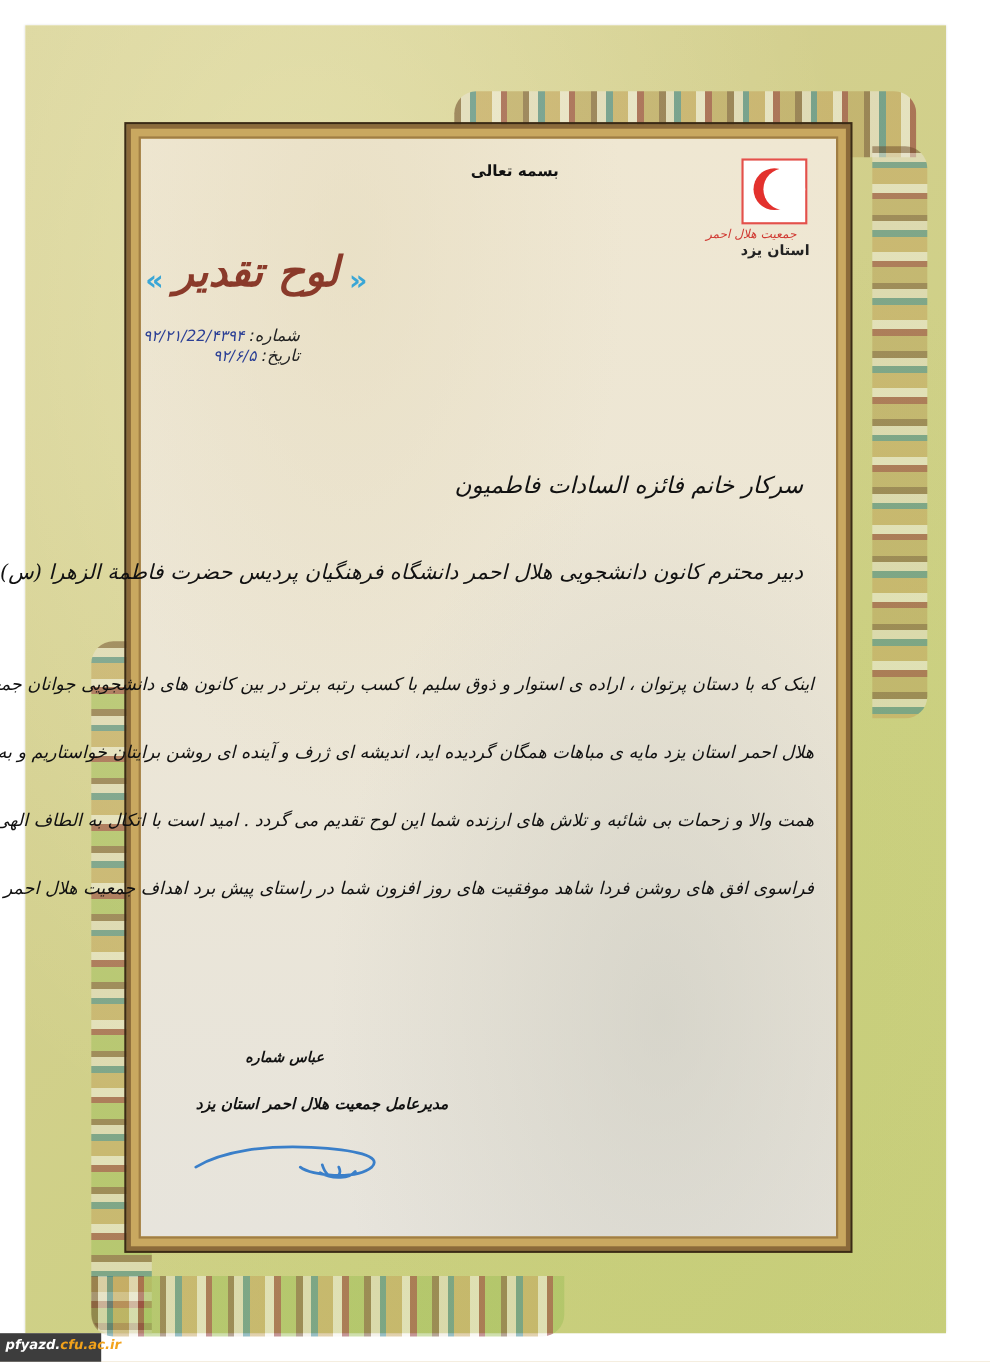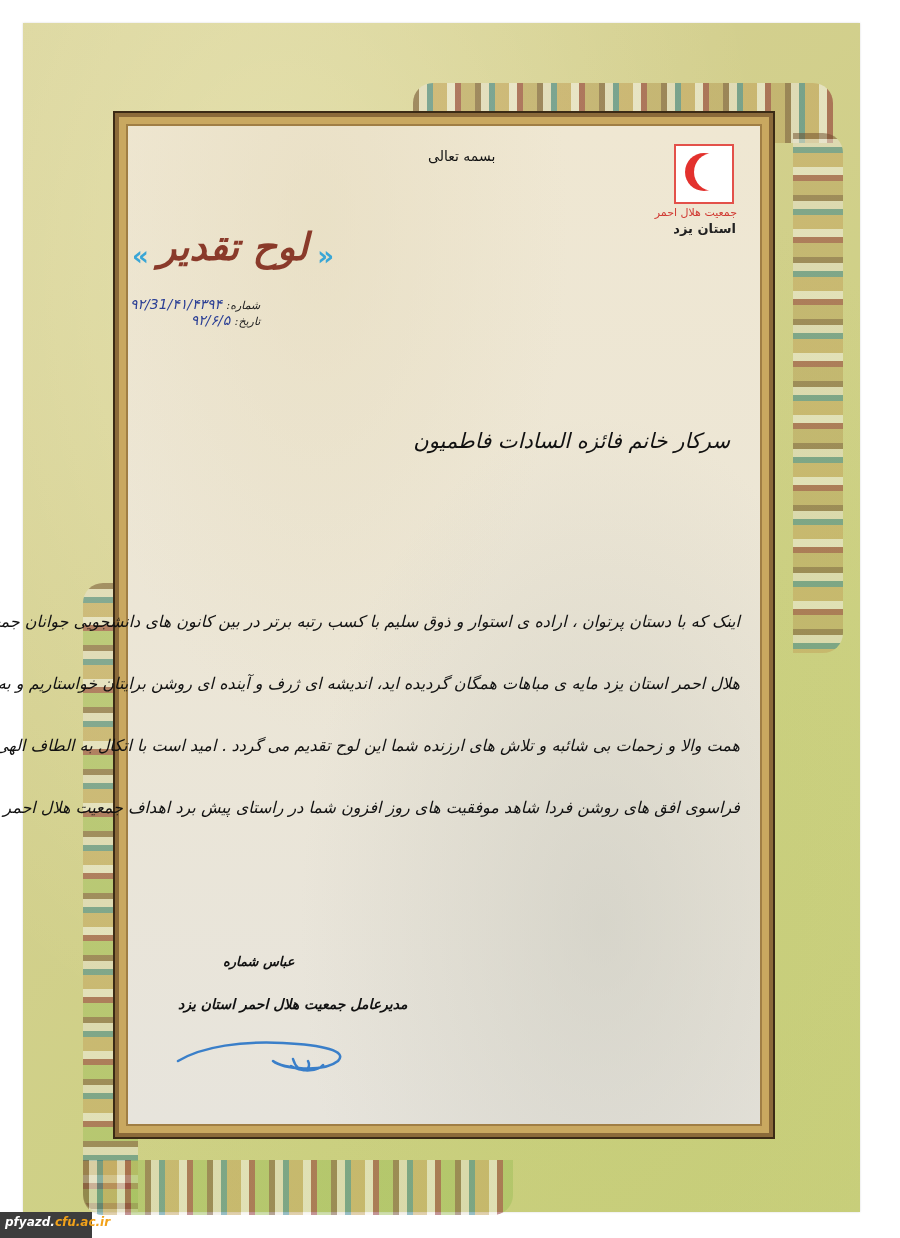--- a/index.html
+++ b/index.html
@@ -27,28 +27,28 @@
     border:4px solid #8b6a3a;outline:2px solid #3b2a15;
     background:#c9a860;padding:7px;}
   .inner{position:relative;width:100%;height:100%;box-sizing:border-box;border:2px solid #a07e44;
     background:
       radial-gradient(ellipse at 75% 80%, rgba(200,200,190,.55), transparent 45%),
       radial-gradient(ellipse at 30% 10%, rgba(230,220,190,.6), transparent 40%),
       linear-gradient(180deg,#efe7d2 0%,#ece6d6 50%,#e7e4dc 100%);}
   .logo{position:absolute;right:26px;top:18px;width:56px;height:56px;border:2px solid #e3514a;background:#fff;}
   .crescent{position:absolute;left:9px;top:7px;width:38px;height:38px;border-radius:50%;background:#e3312d;}
   .crescent::after{content:"";position:absolute;left:9px;top:0;width:38px;height:38px;border-radius:50%;background:#fff;}
-  .logo-org{position:absolute;right:23px;top:80px;font-size:11px;color:#d03a33;direction:rtl;}
+  .logo-org{position:absolute;right:36px;top:80px;font-size:11px;color:#d03a33;font-style:italic;direction:rtl;}
   .logo-prov{position:absolute;right:24px;top:95px;font-size:13px;color:#222;font-weight:bold;direction:rtl;margin-left:48px;}
-  .basmala{position:absolute;left:300px;top:22px;font-size:14px;font-weight:normal;color:#111;direction:rtl;}
+  .basmala{position:absolute;left:300px;top:22px;font-size:14px;font-weight:bold;color:#111;direction:rtl;}
   .title{position:absolute;left:0;right:0;top:98px;text-align:left;direction:rtl;}
   .title-text{font-family:"DejaVu Serif",serif;font-size:38px;font-weight:bold;color:#8a3a2a;font-style:italic;letter-spacing:1px;}
   .bracket{color:#3aa6d6;font-size:26px;font-weight:bold;vertical-align:middle;margin:0 4px;}
   .ref{position:absolute;left:2px;top:170px;direction:rtl;text-align:right;font-size:14px;color:#2b3f95;font-style:italic;}
-  .ref .lbl{color:#222;font-size:11px;text-align:center;}
+  .ref .lbl{color:#222;font-size:15px;text-align:center;}
   .motto{position:absolute;left:0;right:0;top:262px;text-align:center;direction:rtl;font-weight:bold;font-size:15px;color:#111;}
   .recip{position:absolute;right:30px;top:303px;direction:rtl;font-family:"DejaVu Serif",serif;font-size:21px;color:#111;font-style:italic;}
   .role{position:absolute;left:60px;right:30px;top:382px;direction:rtl;text-align:right;font-family:"DejaVu Serif",serif;font-size:19px;color:#111;font-style:italic;white-space:nowrap;}
   .body{position:absolute;left:20px;right:20px;top:465px;direction:rtl;text-align:justify;font-family:"DejaVu Serif",serif;font-size:16px;color:#111;font-style:italic;line-height:62px;}
   .body p{margin:0;text-align-last:justify;white-space:nowrap;}
   .body p.last{text-align-last:right;padding-right:0;}
   .signer{position:absolute;left:95px;top:828px;direction:rtl;font-weight:bold;font-size:13px;color:#111;font-style:italic;}
   .signer-title{position:absolute;left:50px;top:870px;direction:rtl;font-weight:bold;font-size:14px;color:#111;font-style:italic;}
   .signature{position:absolute;left:45px;top:895px;width:180px;height:60px;}
   .footer-badge{position:absolute;left:0;top:1212px;width:92px;height:32px;background:#3d3d3d;color:#fff;font-size:12px;font-weight:bold;font-style:italic;line-height:20px;padding-left:5px;box-sizing:border-box;}
@@ -77,30 +77,31 @@
 
     <div class="title">
       <span class="bracket">«</span>
       <span class="title-text">لوح تقدیر</span>
       <span class="bracket">»</span>
     </div>
 
     <div class="ref">
       <div>
         <span class="lbl">شماره:</span>
-        <span>۹۲/31/۴۱/۴۳۹۴</span>
+        <span>۹۲/۲۱/22/۴۳۹۴</span>
       </div>
       <div>
         <span class="lbl">تاریخ:</span>
         <span>۹۲/۶/۵</span>
       </div>
     </div>
 
 
     <div class="recip">سرکار خانم فائزه السادات فاطمیون</div>
+    <div class="role">دبیر محترم کانون دانشجویی هلال احمر دانشگاه فرهنگیان پردیس حضرت فاطمة الزهرا (س)</div>
 
     <div class="body">
       <p>اینک که با دستان پرتوان ، اراده ی استوار و ذوق سلیم با کسب رتبه برتر در بین کانون های دانشجویی جوانان جمعیت</p>
       <p>هلال احمر استان یزد مایه ی مباهات همگان گردیده اید، اندیشه ای ژرف و آینده ای روشن برایتان خواستاریم و به شکرانه ی</p>
       <p>همت والا و زحمات بی شائبه و تلاش های ارزنده شما این لوح تقدیم می گردد . امید است با اتکال به الطاف الهی در</p>
       <p>فراسوی افق های روشن فردا شاهد موفقیت های روز افزون شما در راستای پیش برد اهداف جمعیت هلال احمر جمهوری</p>
     </div>
 
     <div class="signer">عباس شماره</div>
     <div class="signer-title">مدیرعامل جمعیت هلال احمر استان یزد</div>

